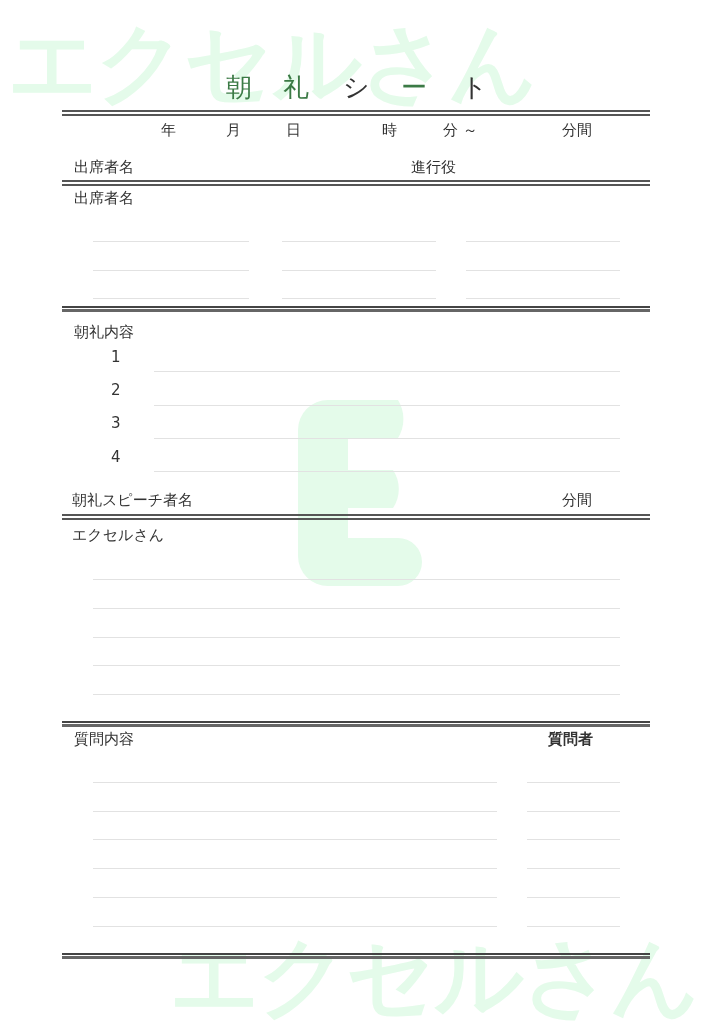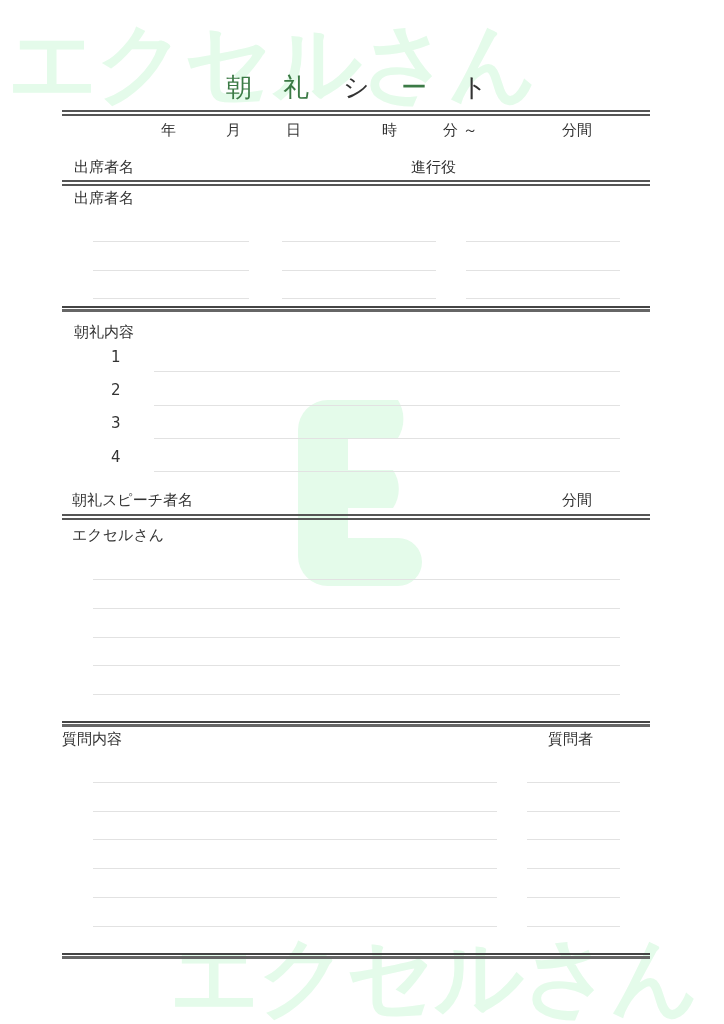--- a/index.html
+++ b/index.html
@@ -83,22 +83,22 @@
 
   <div class="t" style="left:72px;top:526px;">エクセルさん</div>
   <div class="ln" style="left:93px;width:527px;top:579px;"></div>
   <div class="ln" style="left:93px;width:527px;top:608px;"></div>
   <div class="ln" style="left:93px;width:527px;top:637px;"></div>
   <div class="ln" style="left:93px;width:527px;top:665px;"></div>
   <div class="ln" style="left:93px;width:527px;top:694px;"></div>
 
   <div class="dbl thick" style="top:721px;"></div>
 
-  <div class="t" style="left:62px;top:730px;">質問内容</div>
-  <div class="t" style="left:548px;top:730px;">質問者</div>
+  <div class="t" style="left:74px;top:730px;">質問内容</div>
+  <div class="t" style="left:548px;top:730px;font-weight:bold;">質問者</div>
 
   <div class="ln" style="left:93px;width:404px;top:782px;"></div>
   <div class="ln" style="left:527px;width:93px;top:782px;"></div>
   <div class="ln" style="left:93px;width:404px;top:811px;"></div>
   <div class="ln" style="left:527px;width:93px;top:811px;"></div>
   <div class="ln" style="left:93px;width:404px;top:839px;"></div>
   <div class="ln" style="left:527px;width:93px;top:839px;"></div>
   <div class="ln" style="left:93px;width:404px;top:868px;"></div>
   <div class="ln" style="left:527px;width:93px;top:868px;"></div>
   <div class="ln" style="left:93px;width:404px;top:897px;"></div>

